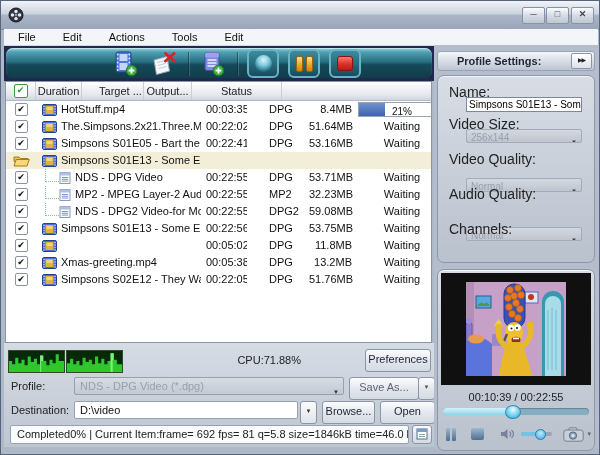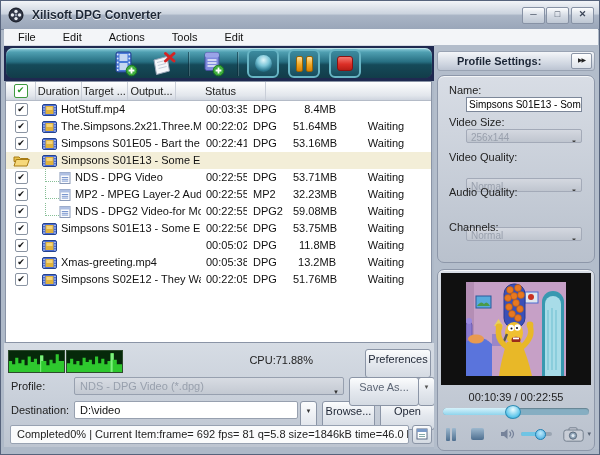--- a/index.html
+++ b/index.html
@@ -39,21 +39,21 @@
   
   .table{position:absolute;left:4px;top:80px;width:427px;height:262px;background:#fff;
     border:1px solid #8a94a6;box-sizing:border-box;overflow:hidden;}
   .thead{display:flex;height:18px;line-height:18px;
     background:linear-gradient(#ffffff,#e2e6ec 75%,#cfd5df);border-bottom:1px solid #b4bbc7;}
   .thead .cell{border-right:1px solid #c9ced8;color:#222;font-size:11px;text-align:center;cursor:pointer;}
   .cell{box-sizing:border-box;overflow:hidden;white-space:nowrap;}
   .c-check{width:30px;flex:none;display:flex;align-items:center;justify-content:center;}
   .c-name{width:165px;flex:none;display:flex;align-items:center;}
   .c-dur{width:46px;flex:none;padding-left:5px;}
-  .c-tgt{width:46px;flex:none;padding-left:6px;}
+  .c-tgt{width:46px;flex:none;padding-left:6px;margin-left:16px;}
   .c-out{width:48px;flex:none;text-align:right;padding-right:5px;}
   .c-status{width:90px;flex:none;text-align:center;}
   .trow{display:flex;height:17px;line-height:17px;font-size:11px;color:#111;align-items:center;cursor:default;}
   .trow.group{background:#f3eed8;}
   .cb{width:11px;height:11px;border:1px solid #8a94a2;background:#fff;border-radius:2px;
     font-size:9px;line-height:10px;text-align:center;color:#111;cursor:pointer;}
   .hcb{width:12px;height:12px;border:1px solid #3f9a3f;background:#fff;border-radius:2px;
     font-size:9px;line-height:11px;text-align:center;color:#2c9a2c;cursor:pointer;}
   .icon{display:inline-flex;margin:0 4px 0 6px;flex:none;}
   .trow .nm{overflow:hidden;white-space:nowrap;}
@@ -61,22 +61,22 @@
     margin:-9px 0 0 9px;flex:none;}
   .pbox{position:relative;display:inline-block;width:86px;height:13px;background:#fff;
     border:1px solid #9aa2b0;vertical-align:middle;margin-top:-2px;}
   .pfill{position:absolute;left:0;top:0;bottom:0;background:linear-gradient(#6f94d2,#3c64ab);}
   .ptxt{position:relative;font-size:10px;line-height:13px;}
   
   .bottom{position:absolute;left:3px;top:342px;width:431px;height:104px;
     background:linear-gradient(#d6dce4,#bdc5d1);}
   .wave{position:absolute;top:7px;width:55px;height:21px;border:1px solid #2d4a2d;background:#06290a;}
   .wave1{left:4px;} .wave2{left:62px;}
-  .cpu-label{position:absolute;right:122px;top:11px;font-size:11px;color:#222;}
-  .xbtn{position:absolute;height:29px;border:1px solid #8b95a6;border-radius:3px;font-size:11px;
+  .cpu-label{position:absolute;right:134px;top:11px;font-size:11px;color:#222;}
+  .xbtn{position:absolute;height:23px;border:1px solid #8b95a6;border-radius:3px;font-size:11px;
     background:linear-gradient(#fbfcfd,#e4e8ee 50%,#d4dae2);color:#1c2433;text-align:center;
     line-height:18px;cursor:pointer;box-sizing:border-box;}
   .btn-pref{right:4px;top:6px;width:66px;}
   .frow-label{position:absolute;left:7px;font-size:11px;color:#222;}
   .combo{position:absolute;box-sizing:border-box;height:18px;border:1px solid #97a0af;border-radius:2px;
     font-size:11px;line-height:16px;padding-left:5px;}
   .combo .arr{position:absolute;right:4px;top:6px;font-size:6px;color:#333;}
   .combo-dis{background:linear-gradient(#d8dce3,#c3c9d2);color:#98a0ad;cursor:default;}
   .combo-edit{background:#fff;color:#111;cursor:text;}
   .btn-saveas{left:345px;top:0;width:70px;color:#5c6574;}
@@ -99,21 +99,21 @@
     box-sizing:border-box;display:flex;align-items:center;}
   .ps-header .lbl{font-size:11px;font-weight:bold;color:#1c2636;margin-left:19px;flex:1;}
   .ff-btn{width:19px;height:14px;margin-right:2px;border:1px solid #8b95a6;border-radius:2px;
     background:linear-gradient(#fff,#dde2e9);font-size:6px;line-height:13px;text-align:center;
     color:#222;cursor:pointer;letter-spacing:-1px;}
   .panel{position:absolute;left:436px;width:158px;border:1px solid #8d97a9;border-radius:7px;
     background:linear-gradient(#d8dde5,#b9c1cd);box-sizing:border-box;
     box-shadow:inset 0 1px 0 rgba(255,255,255,.7);}
   .panel-settings{top:74px;height:188px;}
   .panel-preview{top:268px;height:182px;}
-  .flabel{position:absolute;left:11px;font-size:11px;color:#222;}
+  .flabel{position:absolute;left:11px;font-size:14px;color:#222;}
   .fctl{position:absolute;left:28px;width:116px;}
   .name-input{height:15px;border:1px solid #7c8799;background:#fff;font-size:10px;line-height:13px;
     padding-left:2px;overflow:hidden;white-space:nowrap;box-sizing:border-box;cursor:text;}
   .dcombo{position:relative;height:14px;border:1px solid #a3aab8;border-radius:2px;box-sizing:border-box;
     background:linear-gradient(#d4d8e0,#bfc5cf);font-size:10px;line-height:15px;padding-left:4px;
     color:#99a0ad;overflow:hidden;white-space:nowrap;}
   .dcombo .arr{position:absolute;right:4px;top:5px;font-size:6px;color:#444;}
   
   .video{position:absolute;left:440px;top:272px;width:150px;height:112px;background:#101010;}
   .video svg{position:absolute;left:25px;top:9px;}
@@ -142,21 +142,20 @@
 
   <div class="titlebar">
     <svg class="app-icon" width="16" height="16" viewBox="0 0 16 16">
       <circle cx="8" cy="8" r="7" fill="#2e3444" stroke="#11151f"></circle>
       <circle cx="8" cy="4.4" r="1.7" fill="#e8ecf2"></circle>
         <circle cx="11.6" cy="8" r="1.7" fill="#e8ecf2"></circle>
       <circle cx="8" cy="11.6" r="1.7" fill="#e8ecf2"></circle>
         <circle cx="4.4" cy="8" r="1.7" fill="#e8ecf2"></circle>
       <circle cx="8" cy="8" r="1.4" fill="#8a93a5"></circle>
     </svg>
-    <span class="title-text">Xilisoft DPG Converter</span>
     <div class="winbtn btn-min">─</div>
     <div class="winbtn btn-max">□</div>
     <div class="winbtn btn-close">✕</div>
   </div>
 
   <div class="menubar">
     <span class="menu-item">File</span>
     <span class="menu-item">Edit</span>
     <span class="menu-item">Actions</span>
     <span class="menu-item">Tools</span>
@@ -249,20 +248,21 @@
                   <circle cx="13" cy="7.6" r=".7"></circle>
                   <circle cx="13" cy="10" r=".7"></circle>
                 </g>
               </svg>
             </span>
             <span class="nm">HotStuff.mp4</span>
           </span>
           <span class="cell c-dur">00:03:35</span>
           <span class="cell c-tgt">DPG</span>
           <span class="cell c-out">8.4MB</span>
+          <span class="cell c-status"><span class="pbox"><span class="pfill" style="width:30%"></span><span class="ptxt">21%</span></span></span>
         </div>
         <div class="trow file">
           <span class="cell c-check">
             <span class="cb">✔</span>
           </span>
           <span class="cell c-name">
             <span class="icon">
               <svg width="15" height="12" viewBox="0 0 15 12">
                 <rect x="0.5" y="0.5" width="14" height="11" rx="1.5" fill="#4a6cd4" stroke="#24438f"></rect>
                 <rect x="3.5" y="2" width="8" height="8" fill="#e0b23a"></rect>

